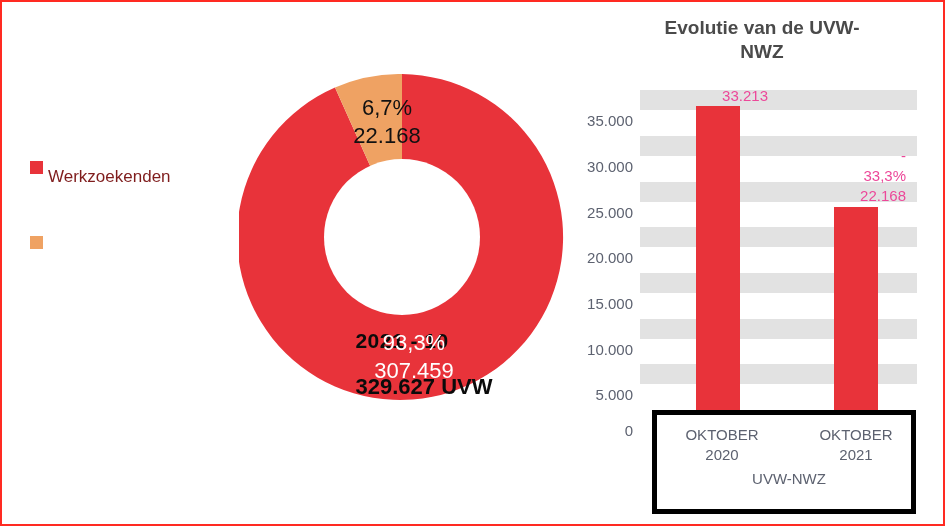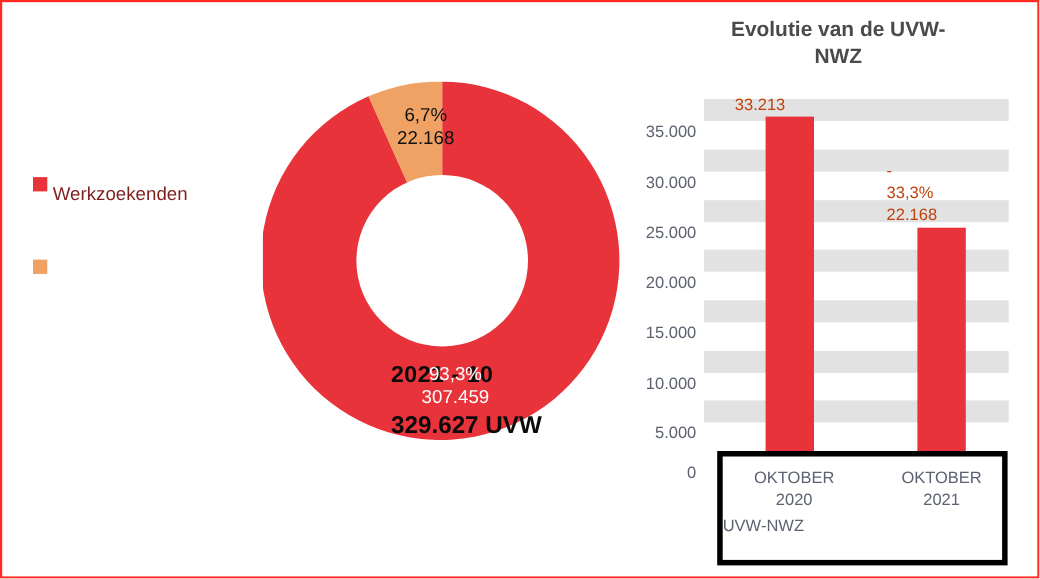--- a/index.html
+++ b/index.html
@@ -81,21 +81,21 @@
     font-weight: bold;
     color: #0b0b0b;
     line-height: 1.12;
     text-align: center;
     margin-left: 44px;
   }
 
   .slice-label {
     position: absolute;
     text-align: center;
-    font-size: 17px;
+    font-size: 22px;
     line-height: 1.25;
     white-space: pre-line;
     pointer-events: none;
   }
   .slice-label.orange-lab {
     left: 88px;
     top: 20px;
     width: 120px;
     color: #111111;
   }
@@ -153,23 +153,23 @@
     white-space: nowrap;
     margin-top: 20px;
   }
   .bar {
     position: absolute;
     background: #e8333a;
     bottom: 0;
   }
   .bar-value {
     position: absolute;
-    text-align: left;
-    font-size: 15px;
-    color: #c2410c;
+    text-align: right;
+    font-size: 15px;
+    color: #ec4899;
     line-height: 1.33;
     white-space: pre-line;
   }
 
   .xbox {
     position: absolute;
     left: 90px;
     top: 400px;
     width: 264px;
     height: 104px;
@@ -184,20 +184,21 @@
     font-size: 15px;
     color: #5d6270;
     line-height: 1.35;
     white-space: pre-line;
   }
   .xgroup {
     position: absolute;
     left: 0;
     bottom: 22px;
     width: 264px;
+    text-align: center;
     font-size: 15px;
     color: #5d6270;
   }
 </style>
 </head>
 <body>
 
 <div id="root">
 
   <div class="legend">

